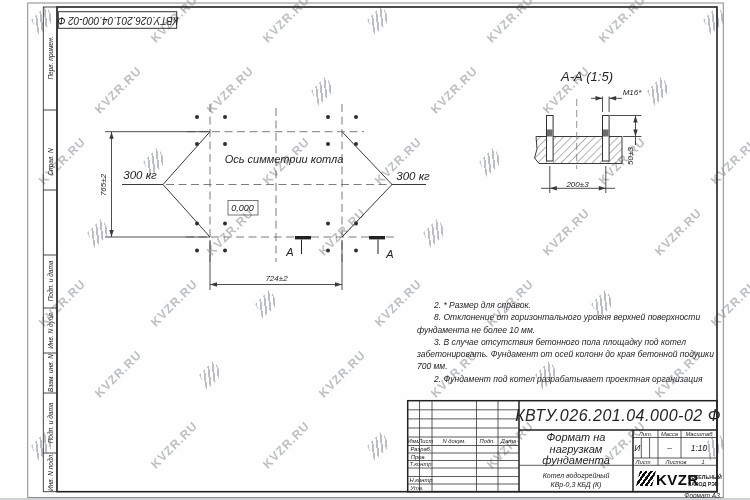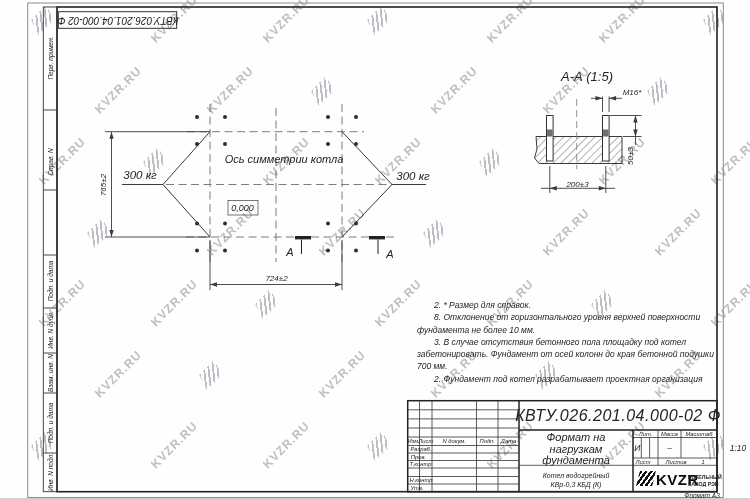--- a/index.html
+++ b/index.html
@@ -303,21 +303,21 @@
   <div class="lbl" style="left:418.5px;top:456.7px;font-size:5.8px;">Пров.</div>
   <div class="lbl" style="left:420.5px;top:464.2px;font-size:5.8px;">Т.контр</div>
   <div class="lbl" style="left:421px;top:480.2px;font-size:5.8px;">Н.контр</div>
   <div class="lbl" style="left:417px;top:487.7px;font-size:5.8px;">Утв.</div>
 
   <div class="lbl" style="left:645.5px;top:433.7px;font-size:5.8px;">Лит.</div>
   <div class="lbl" style="left:669.5px;top:433.7px;font-size:5.8px;">Масса</div>
   <div class="lbl" style="left:699px;top:433.7px;font-size:5.8px;">Масштаб</div>
   <div class="lbl" style="left:637.2px;top:447.7px;font-size:8.5px;">И</div>
   <div class="lbl" style="left:669.5px;top:447.7px;font-size:8.5px;">–</div>
-  <div class="lbl" style="left:699px;top:447.7px;font-size:8.5px;margin-left:39px;">1:10</div>
+  <div class="lbl" style="left:699px;top:447.7px;font-size:8.5px;">1:10</div>
   <div class="lbl" style="left:643px;top:461.6px;font-size:5.8px;">Лист</div>
   <div class="lbl" style="left:676px;top:461.6px;font-size:5.8px;">Листов</div>
   <div class="lbl" style="left:703px;top:461.6px;font-size:5.8px;">1</div>
 
   <div class="logo-ic"></div>
   <div class="logo-kvzr">KVZR</div>
   <div class="logo-sub" style="top:474px;">КОТЕЛЬНЫЙ</div>
   <div class="logo-sub" style="top:480.5px;">ЗАВОД РЭП</div>
   <div class="lbl" style="left:702px;top:495.3px;font-size:6.5px;">Формат А3</div>
 

